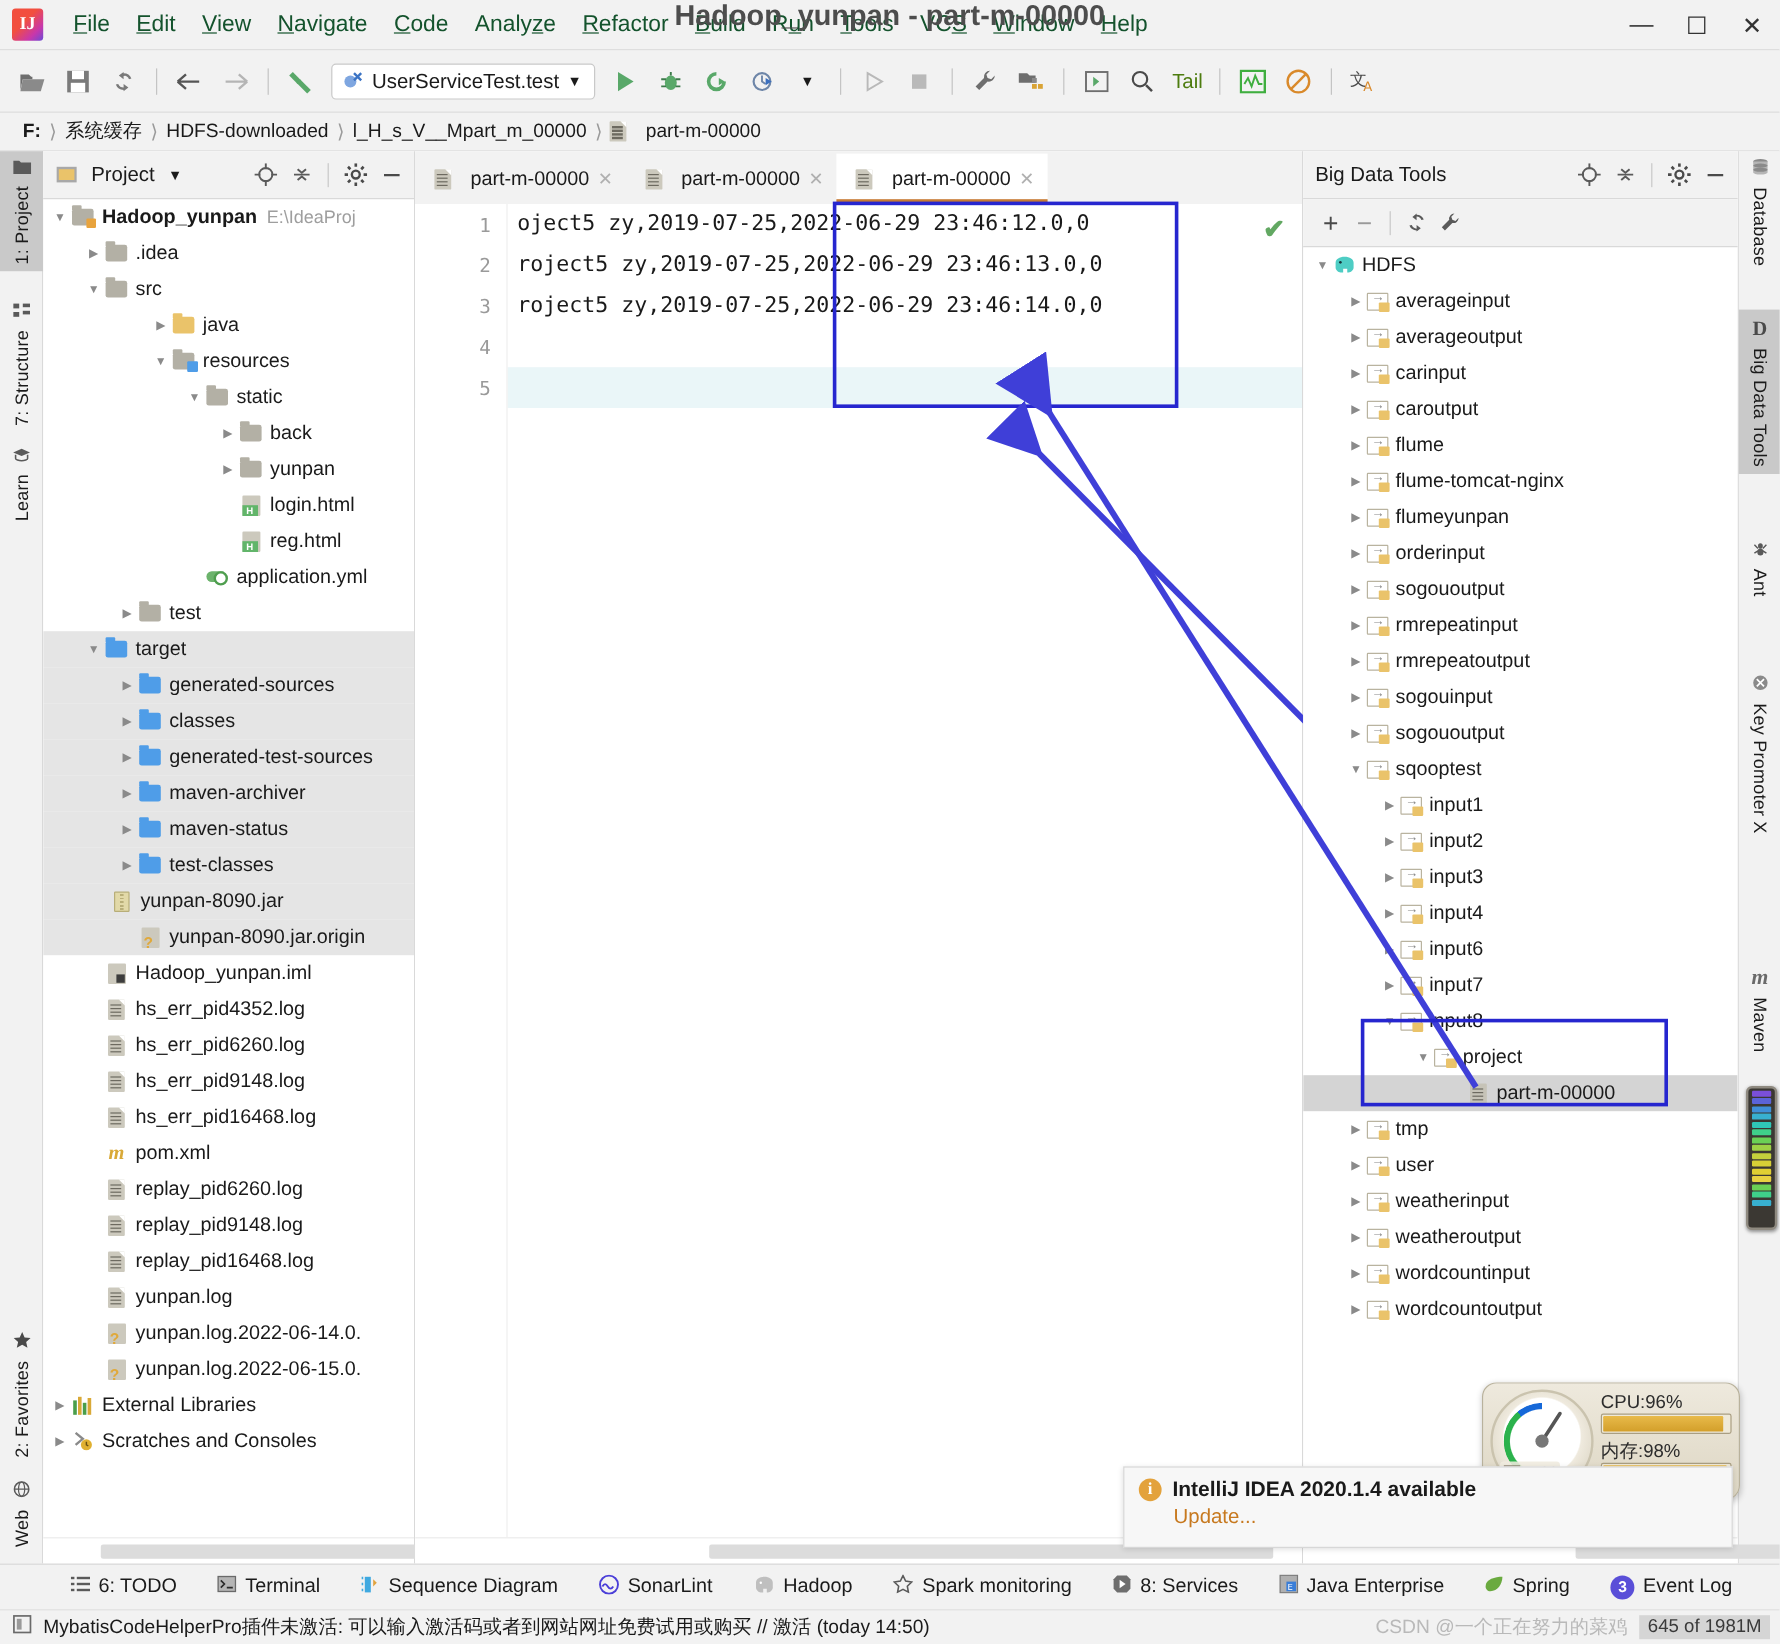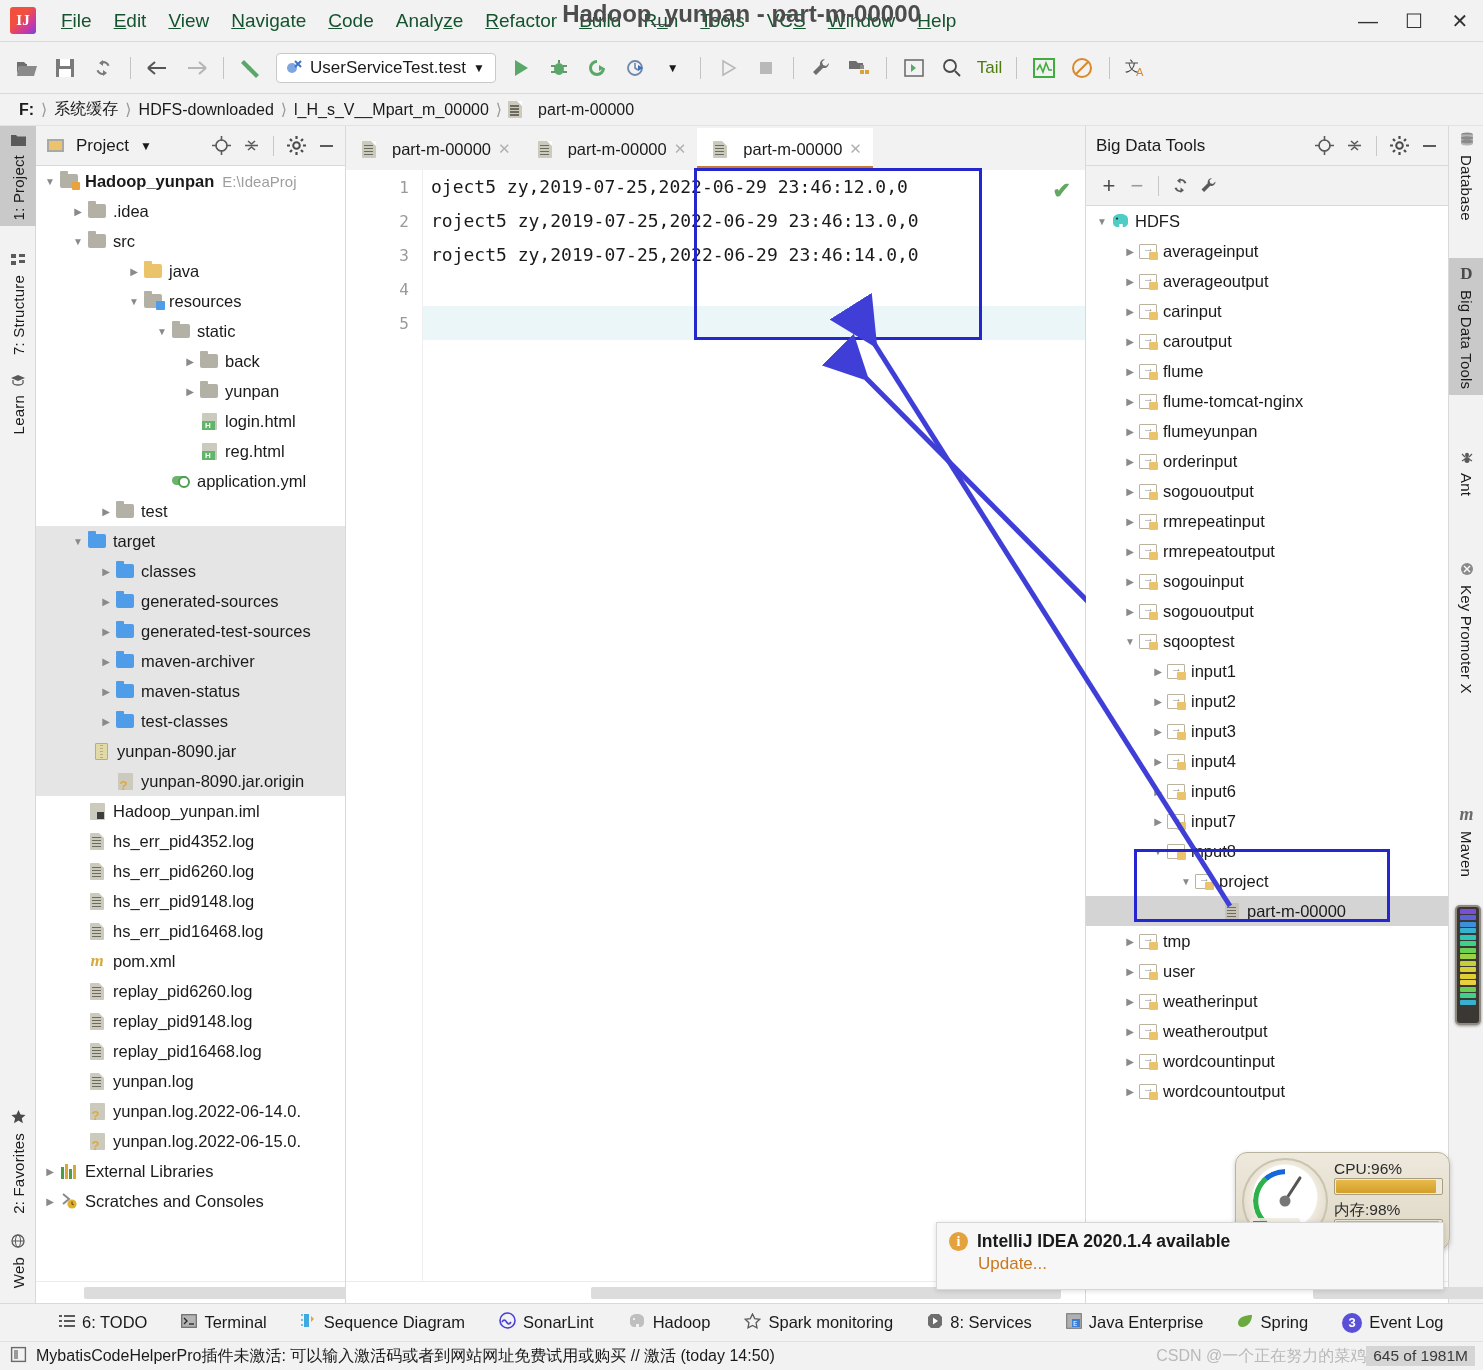--- a/index.html
+++ b/index.html
@@ -275,21 +275,21 @@
     display:flex; align-items:center; padding-left:42px; gap:0;
   }
   .bbtn { display:flex; align-items:center; gap:7px; padding:0 17px; font-size:16.5px;
           color:#1a1a1a; cursor:default; white-space:nowrap; }
   .statusbar {
     position:absolute; left:0; top:1341px; width:1483px; height:29px;
     background:#f2f2f2; border-top:1px solid #e0e0e0;
     display:flex; align-items:center; padding-left:10px; font-size:16px; color:#1a1a1a;
   }
   .statusbar .msg { white-space:nowrap; }
-  .statusbar .right { position:absolute; right:8px; display:flex; align-items:center; }
+  .statusbar .right { position:absolute; right:8px; display:flex; align-items:center; gap:10px; }
   .watermark { color:#b9b9b9; font-size:16px; white-space:nowrap; }
   .memind { background:#d5d5d5; padding:1px 7px; font-size:15.5px; color:#3a3a3a; }
 
   .tiny { font-size:12px; }
 </style>
 </head>
 <body>
 
 <div class="app">
 
@@ -676,28 +676,28 @@
           <span class="ticon">
             <span class="fld blue"></span>
           </span>
           <span class="tlabel">target</span>
         </div>
         <div class="trow hl" style="padding-left: 62px;">
           <span class="arrow right"></span>
           <span class="ticon">
             <span class="fld blue"></span>
           </span>
+          <span class="tlabel">generated-sources</span>
+        </div>
+        <div class="trow hl" style="padding-left: 62px;">
+          <span class="arrow right"></span>
+          <span class="ticon">
+            <span class="fld blue"></span>
+          </span>
           <span class="tlabel">classes</span>
-        </div>
-        <div class="trow hl" style="padding-left: 62px;">
-          <span class="arrow right"></span>
-          <span class="ticon">
-            <span class="fld blue"></span>
-          </span>
-          <span class="tlabel">generated-sources</span>
         </div>
         <div class="trow hl" style="padding-left: 62px;">
           <span class="arrow right"></span>
           <span class="ticon">
             <span class="fld blue"></span>
           </span>
           <span class="tlabel">generated-test-sources</span>
         </div>
         <div class="trow hl" style="padding-left: 62px;">
           <span class="arrow right"></span>

